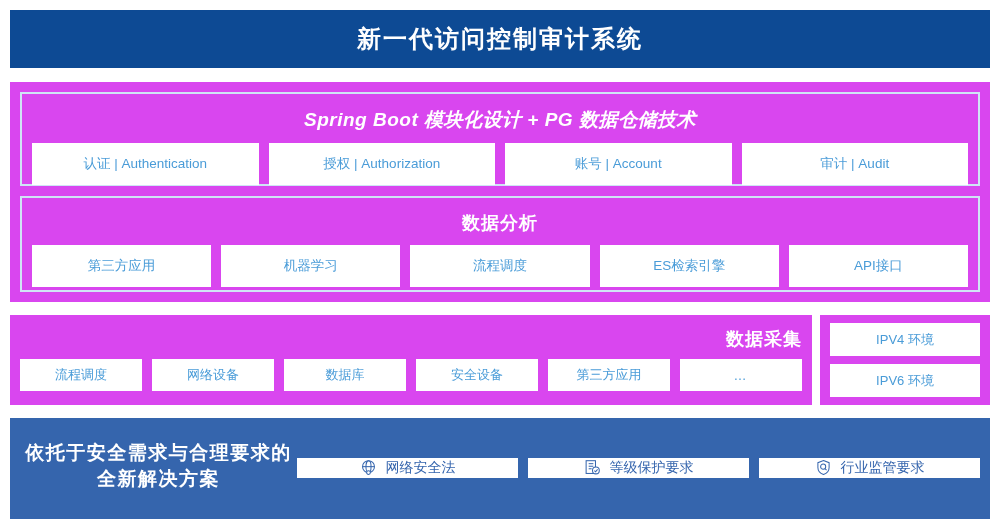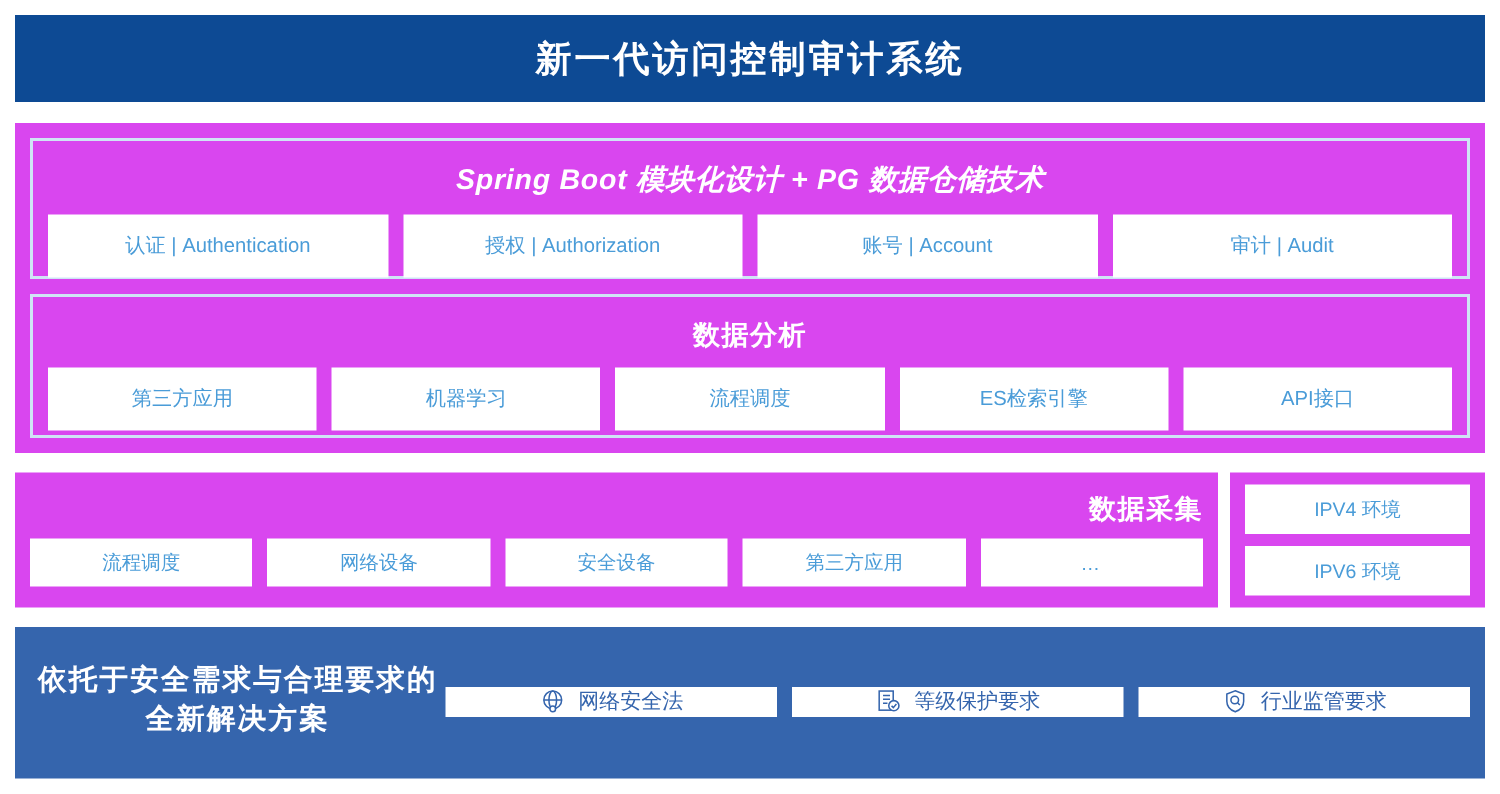--- a/index.html
+++ b/index.html
@@ -135,20 +135,23 @@
   <div class="sec2">
 
     <div class="collect panel-light">
       <div class="inner-title">数据采集</div>
       <div class="card-row">
         <div class="card">
           <span>流程调度</span>
         </div>
         <div class="card">
           <span>网络设备</span>
+        </div>
+        <div class="card">
+          <span>数据库</span>
         </div>
         <div class="card">
           <span>安全设备</span>
         </div>
         <div class="card">
           <span>第三方应用</span>
         </div>
         <div class="card">
           <span class="dots">…</span>
         </div>

